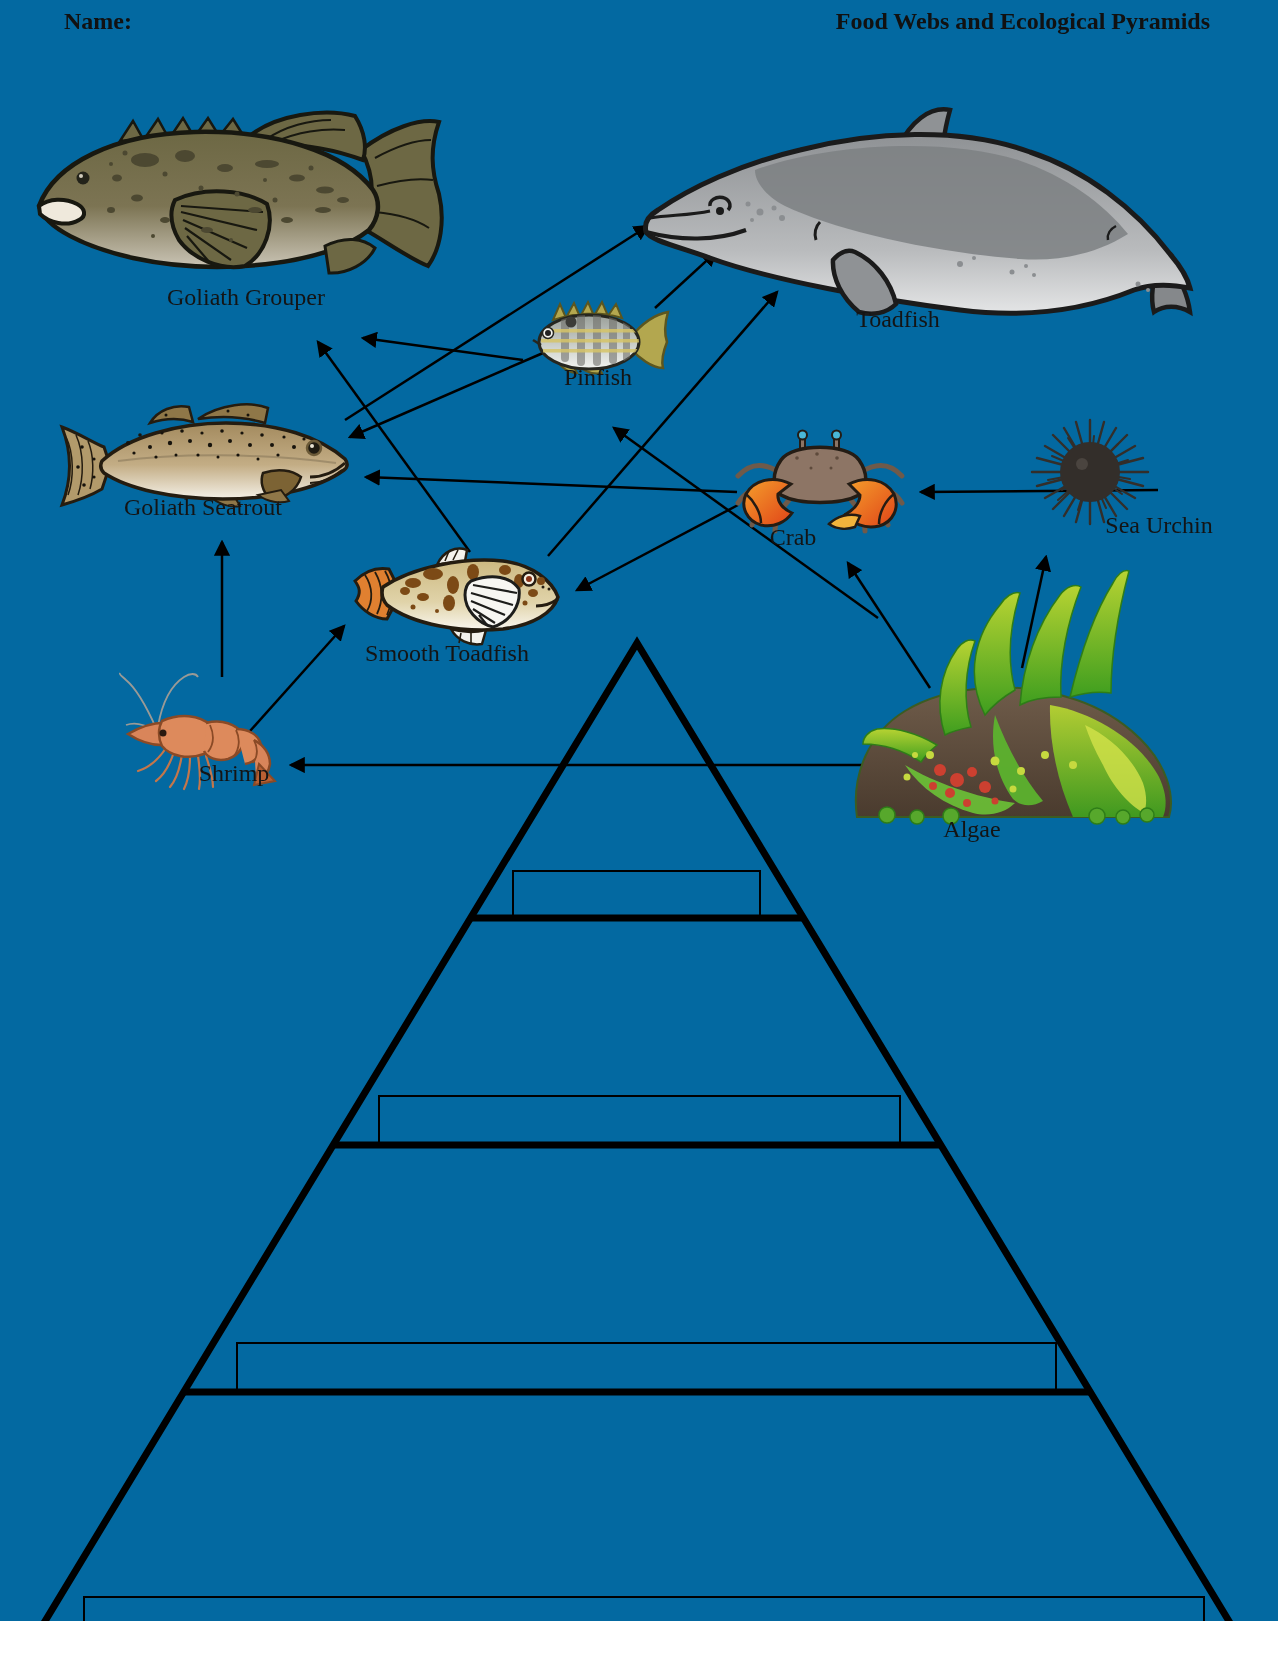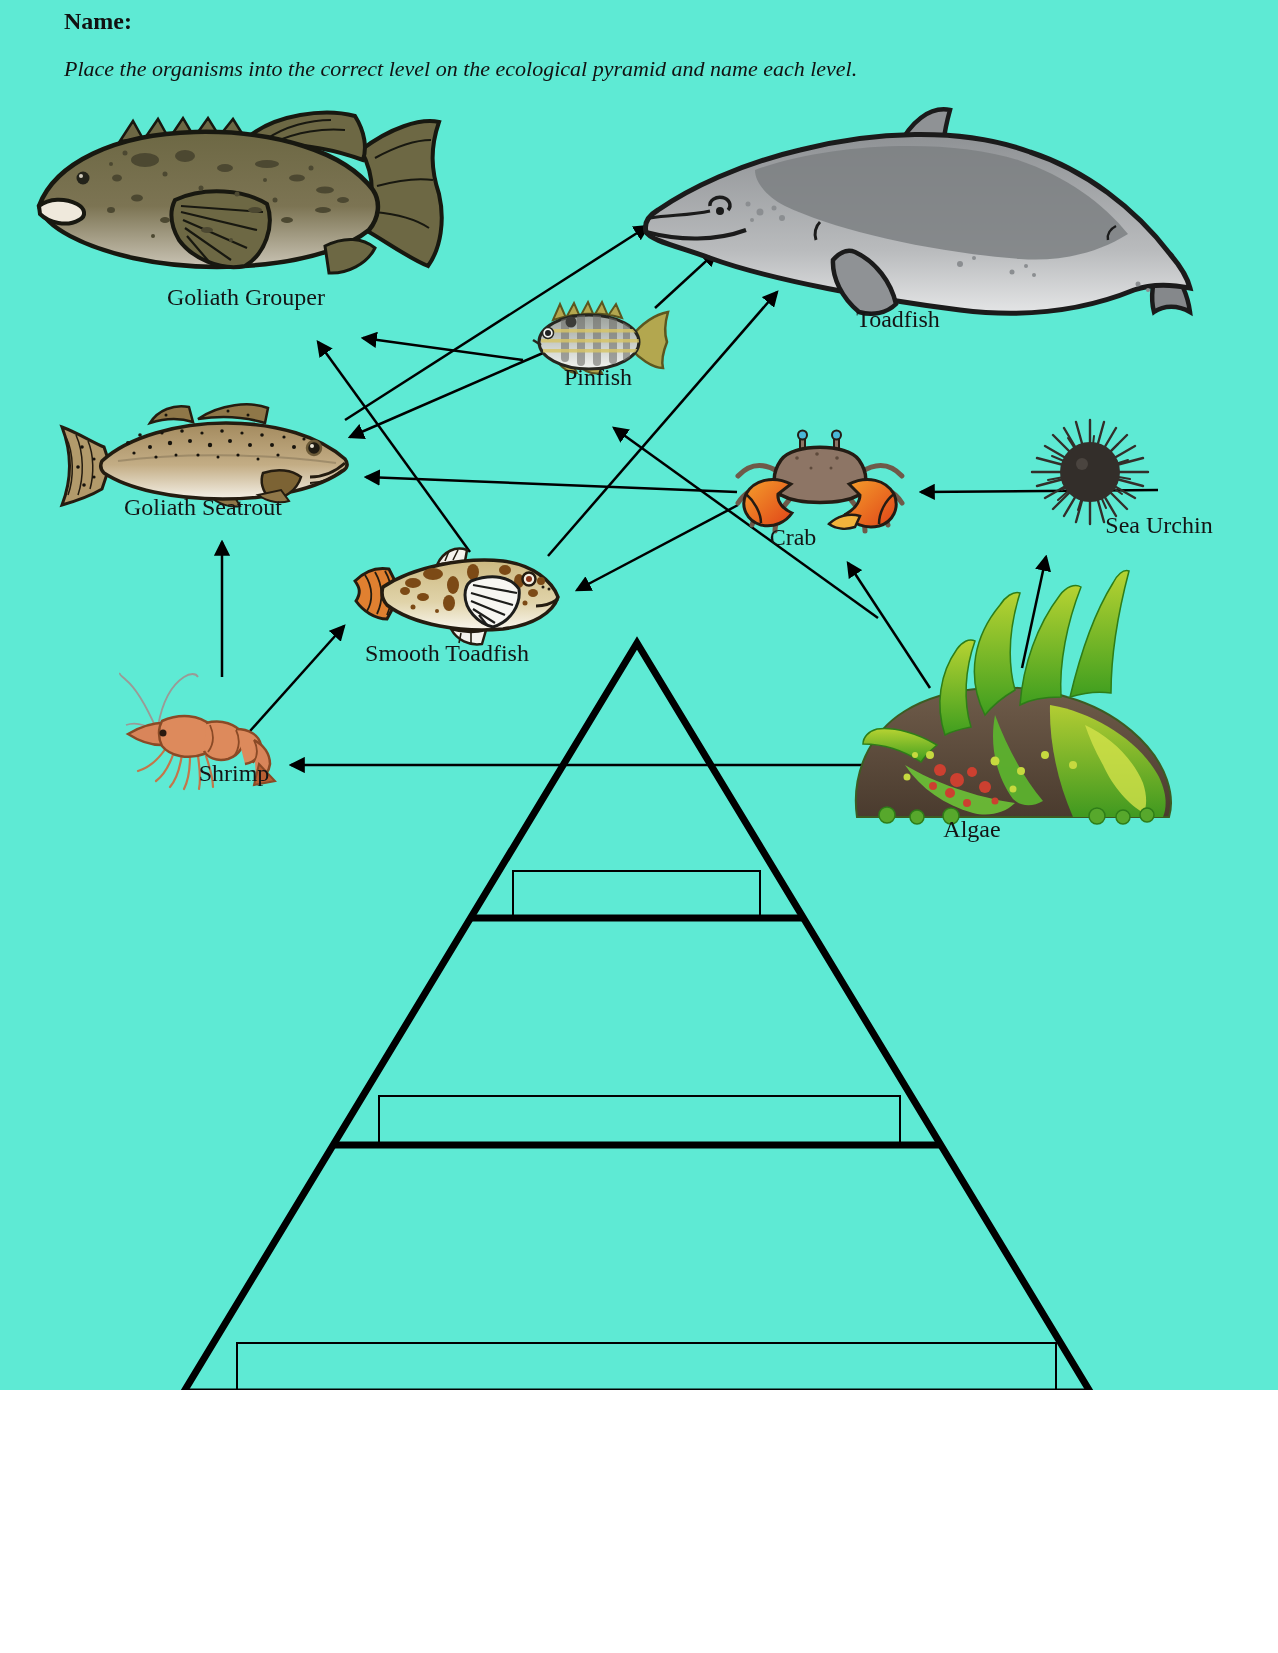--- a/index.html
+++ b/index.html
@@ -1,17 +1,17 @@
 <!DOCTYPE html>
 <html><head>
 <meta charset="utf-8">
 <style>
   html,body{margin:0;padding:0;background:#fff;}
   .page{
-    position:relative;width:1278px;height:1390px;background:#5eead4;
+    position:relative;width:1278px;height:1621px;background:#0369a1;
     font-family:"Liberation Serif","DejaVu Serif",serif;color:#111;overflow:hidden;
   }
   .hdr-name{position:absolute;left:64px;top:8px;font-size:24px;font-weight:bold;}
   .hdr-title{position:absolute;right:68px;top:8px;font-size:24px;font-weight:bold;}
   .instruction{position:absolute;left:64px;top:56px;font-size:22px;font-style:italic;}
   .weblayer{position:absolute;left:0;top:0;}
   .org-label{
     position:absolute;transform:translateX(-50%);font-size:24px;color:#141414;
     white-space:nowrap;
   }
@@ -21,21 +21,21 @@
     padding:2px 8px;
   }
   .pagenum{position:absolute;left:1248px;top:1616px;font-size:21px;}
 </style>
 </head>
 <body>
 
 <div class="page">
 
   <div class="hdr-name">Name:</div>
-  <div class="instruction">Place the organisms into the correct level on the ecological pyramid and name each level.</div>
+  <div class="hdr-title">Food Webs and Ecological Pyramids</div>
 
   <svg class="weblayer" width="1278" height="1653" viewBox="0 0 1278 1653">
     <defs>
       <marker id="ah" viewBox="0 0 10 10" refX="8.5" refY="5" markerWidth="6.5" markerHeight="6.5" orient="auto-start-reverse">
         <path d="M0,0 L10,5 L0,10 Z" fill="#000"></path>
       </marker>
       <linearGradient id="gradG" x1="0" y1="0" x2="0" y2="1">
         <stop offset="0" stop-color="#6d6844"></stop>
           <stop offset="0.55" stop-color="#7c7453"></stop>
           <stop offset="1" stop-color="#c9c3b4"></stop>

